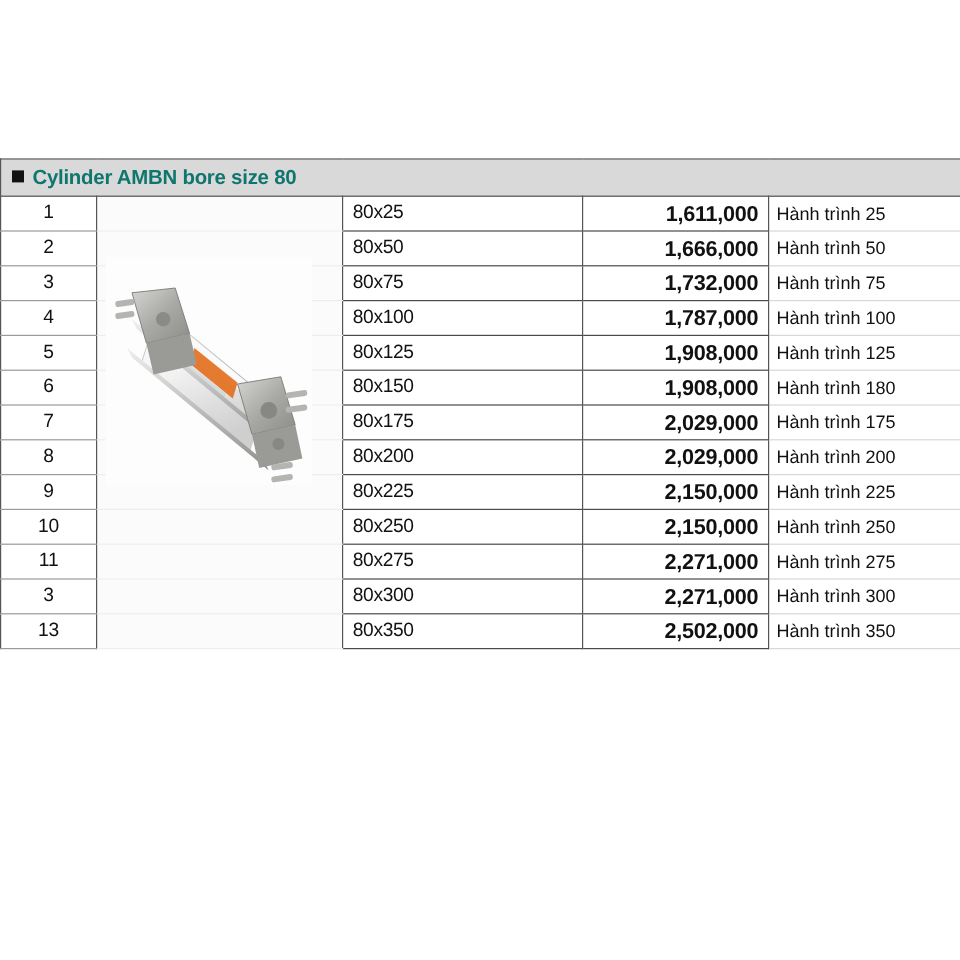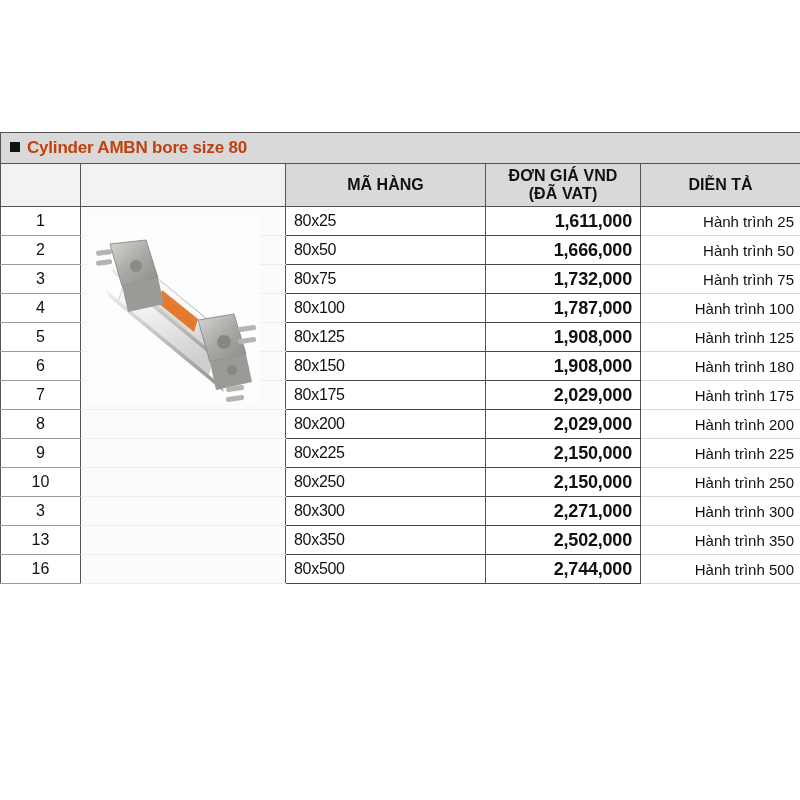--- a/index.html
+++ b/index.html
@@ -41,21 +41,21 @@
     border-top: 1px solid #555555;
     border-bottom: 1px solid #555555;
     border-left: 1px solid #555555;
     border-right: 1px solid #555555;
     height: 30px;
     padding: 0 0 0 9px;
   }
   .title-text {
     font-size: 17px;
     font-weight: bold;
-    color: #c2410c;
+    color: #0f766e;
     letter-spacing: -0.2px;
     white-space: nowrap;
   }
   .bullet-square {
     display: inline-block;
     width: 10px;
     height: 10px;
     background: #111111;
     margin-right: 7px;
     vertical-align: 1px;
@@ -116,21 +116,21 @@
   tr.data-row td.c-price {
     text-align: right;
     font-weight: bold;
     font-size: 18px;
     letter-spacing: -0.2px;
     border-top: 1px solid #4a4a4a;
     border-bottom: 1px solid #4a4a4a;
     padding-right: 8px;
   }
   tr.data-row td.c-desc {
-    text-align: right;
+    text-align: left;
     font-weight: normal;
     font-size: 15px;
     border-top: 1px solid #d8d8d8;
     border-bottom: 1px solid #d8d8d8;
   }
 
   
   .product-photo {
     position: absolute;
     left: 88px;
@@ -157,30 +157,20 @@
         <col style="width:160px">
       </colgroup>
 
       <tbody>
           <tr class="title-row">
         <td colspan="5">
           <span class="title-text"><span class="bullet-square"></span><span>Cylinder AMBN bore size 80</span></span>
         </td>
       </tr>
 
-      <tr class="head-row">
-        <th class="h-light"></th>
-        <th class="h-light"></th>
-        <th class="h-gray">MÃ HÀNG</th>
-        <th class="h-gray h-small">
-          <div>ĐƠN GIÁ VND</div>
-          <div>(ĐÃ VAT)</div>
-        </th>
-        <th class="h-gray">DIỄN TẢ</th>
-      </tr>
 
       </tbody>
         <tbody id="rows-body">
           <tr class="data-row">
             <td class="c-idx">1</td>
             <td class="c-img"></td>
             <td class="c-code">80x25</td>
             <td class="c-price">1,611,000</td>
             <td class="c-desc">Hành trình 25</td>
           </tr>
@@ -241,39 +231,39 @@
             <td class="c-desc">Hành trình 225</td>
           </tr>
           <tr class="data-row">
             <td class="c-idx">10</td>
             <td class="c-img"></td>
             <td class="c-code">80x250</td>
             <td class="c-price">2,150,000</td>
             <td class="c-desc">Hành trình 250</td>
           </tr>
           <tr class="data-row">
+            <td class="c-idx">11</td>
+            <td class="c-img"></td>
+            <td class="c-code">80x275</td>
+            <td class="c-price">2,271,000</td>
+            <td class="c-desc">Hành trình 275</td>
+          </tr>
+          <tr class="data-row">
             <td class="c-idx">3</td>
             <td class="c-img"></td>
             <td class="c-code">80x300</td>
             <td class="c-price">2,271,000</td>
             <td class="c-desc">Hành trình 300</td>
           </tr>
           <tr class="data-row">
             <td class="c-idx">13</td>
             <td class="c-img"></td>
             <td class="c-code">80x350</td>
             <td class="c-price">2,502,000</td>
             <td class="c-desc">Hành trình 350</td>
-          </tr>
-          <tr class="data-row">
-            <td class="c-idx">16</td>
-            <td class="c-img"></td>
-            <td class="c-code">80x500</td>
-            <td class="c-price">2,744,000</td>
-            <td class="c-desc">Hành trình 500</td>
           </tr>
         </tbody>
     </table>
   </div>
 
   <div class="product-photo">
     <svg width="172" height="190" viewBox="0 0 172 190" xmlns="http://www.w3.org/2000/svg">
       <defs>
         <linearGradient id="barrel" x1="0" y1="0" x2="0.35" y2="1">
           <stop offset="0%" stop-color="#ffffff"></stop>

